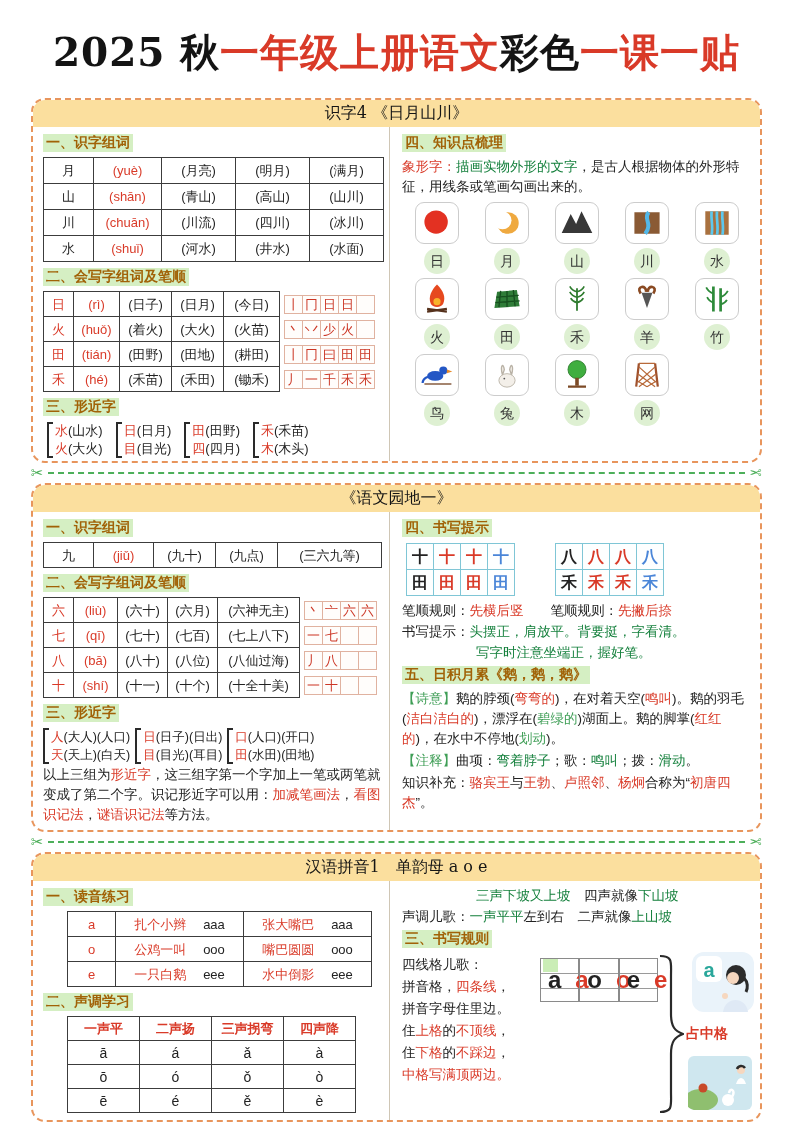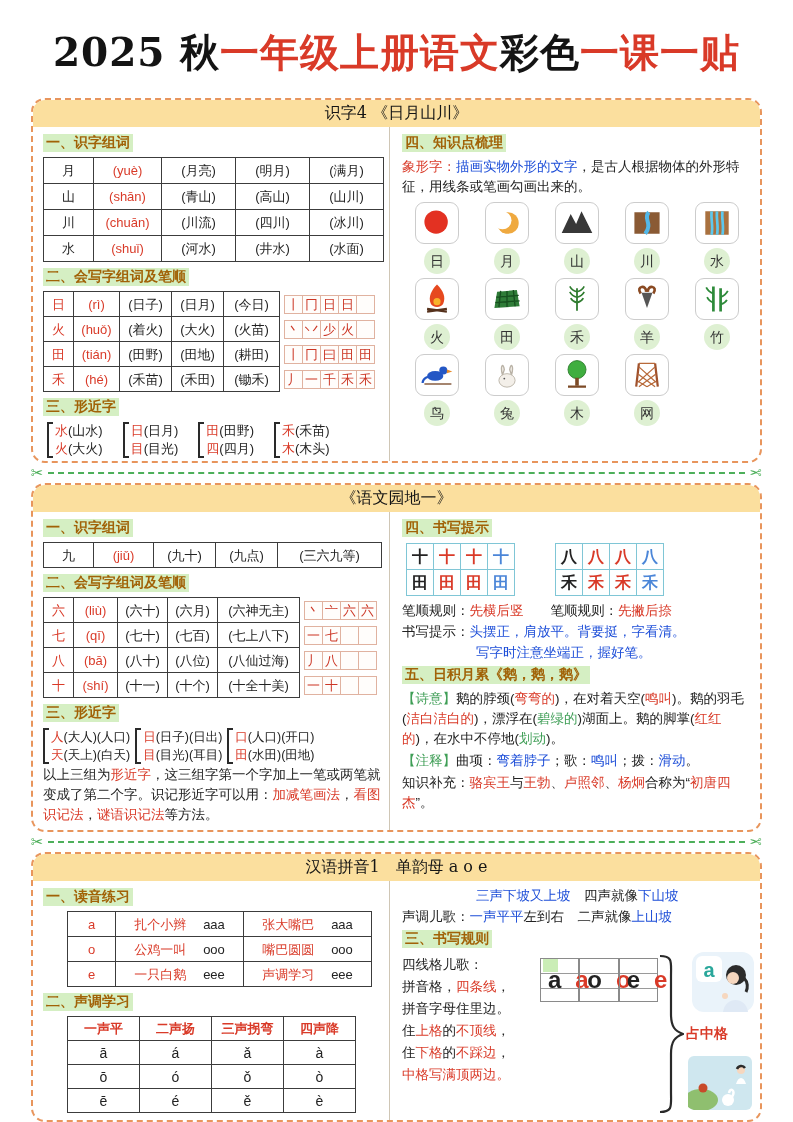--- a/index.html
+++ b/index.html
@@ -1,42 +1,42 @@
 <!DOCTYPE html>
 <html><head>
 <meta charset="utf-8">
 <style>
 *{margin:0;padding:0;box-sizing:border-box}
 html,body{width:793px;background:#fff}
 body{font-family:"Liberation Sans","DejaVu Sans",sans-serif;color:#222}
 .page{width:793px;height:1122px;padding:26px 31px 0;overflow:hidden;display:flex;flex-direction:column}
 .title{text-align:center;font-family:"DejaVu Serif","Liberation Serif",serif;font-size:39px;font-weight:bold;letter-spacing:1px;white-space:nowrap;margin-bottom:18px}
 .title .c-k{color:#141414}
-.c-k{color:#222}.c-r{color:#d93a28}.c-p{color:#1d4ed8}.c-g{color:#3f9e56}.c-b{color:#4a86d8}
+.c-k{color:#222}.c-r{color:#d93a28}.c-p{color:#15803d}.c-g{color:#3f9e56}.c-b{color:#4a86d8}
 .card{border:2px dashed #e8955c;border-radius:14px;background:#fff;overflow:hidden}
 .card-hd{background:#fbdf9e;text-align:center;font-weight:normal;font-size:16px;padding:3px 0;color:#151515;font-family:"DejaVu Serif","Liberation Serif",serif}
 .card-bd{display:flex;align-items:stretch}
 .col-l{width:356px;flex:none;padding:4px 8px 8px 10px}
 .col-r{flex:1;border-left:1px solid #cfc6b5;padding:4px 8px 8px 12px;position:relative}
 .h{display:inline-block;background:#d5efc3;color:#a16207;font-weight:bold;font-size:14px;padding:0 3px;margin:3px 0 4px}
 .tbl{display:grid;width:max-content;margin:1px 0 3px;padding:1px 0 0 1px}
 .trow{display:contents}
 .tc{border:1px solid #3c3c3c;margin:-1px 0 0 -1px;text-align:center;font-size:13px;height:26px;line-height:25px;background:#fff;white-space:nowrap;overflow:hidden;padding:0 2px}
 .t-s1a{grid-template-columns:50px 68px 74px 74px 74px}
 .t-s1a .tc{height:27px;line-height:26px}
 .t-s1b{grid-template-columns:30px 46px 52px 52px 56px auto}
 .t-s2a{grid-template-columns:50px 60px 62px 62px 104px}
 .t-s2b{grid-template-columns:30px 44px 50px 50px 82px auto}
 .t-s3a{margin-left:24px;grid-template-columns:48px 128px 128px}
 .t-s3b{margin-left:24px;grid-template-columns:repeat(4,72px)}
 .t-s3b .tc{height:25px;line-height:24px;font-size:14px}
 .t-s3b .th{color:#d93a28;font-weight:bold;font-size:13px}
 .skc{display:flex;align-items:center;margin-left:5px}
 .sc{display:inline-block;width:19px;height:19px;border:1px solid #e0b2a0;margin-left:-1px;color:#cc3726;font-size:13px;line-height:18px;text-align:center;background:#fffdfb}
-.groups{display:flex;gap:20px;padding-left:4px;margin-top:2px}
+.groups{display:flex;gap:13px;padding-left:4px;margin-top:2px}
 .groups.tight{gap:5px;padding-left:0}
 .grp{display:flex}
 .brk{width:6px;border:2px solid #2a2a2a;border-right:0;margin-right:2px}
 .gl{display:block;font-size:13px;line-height:18px;white-space:nowrap}
 .groups.tight .gl{font-size:12.5px}
 .para{font-size:13.5px;line-height:20px;margin:1px 0 2px}
 .pgrid{display:grid;grid-template-columns:repeat(5,1fr);margin-top:5px;row-gap:3px}
 .pict{text-align:center}
 .pimg{width:44px;height:42px;border:1px solid #ccc;border-radius:9px;margin:0 auto;background:#fff;display:flex;align-items:center;justify-content:center}
 .pimg svg{width:38px;height:36px}
@@ -581,21 +581,21 @@
 
   <div class="trow">
     <div class="tc c-r">o</div>
     <div class="tc phcell"><span class="c-r">公鸡一叫</span><span class="c-k">ooo</span></div>
     <div class="tc phcell"><span class="c-r">嘴巴圆圆</span><span class="c-k">ooo</span></div>
   </div>
 
   <div class="trow">
     <div class="tc c-r">e</div>
     <div class="tc phcell"><span class="c-r">一只白鹅</span><span class="c-k">eee</span></div>
-    <div class="tc phcell"><span class="c-r">声调学习</span><span class="c-k">eee</span></div>
+    <div class="tc phcell"><span class="c-r">水中倒影</span><span class="c-k">eee</span></div>
   </div>
 </div>
         <div class="h">二、声调学习</div>
         <div class="tbl t-s3b">
           <div class="trow">
   <div class="tc th">一声平</div>
 
   <div class="tc th">二声扬</div>
 
   <div class="tc th">三声拐弯</div>

